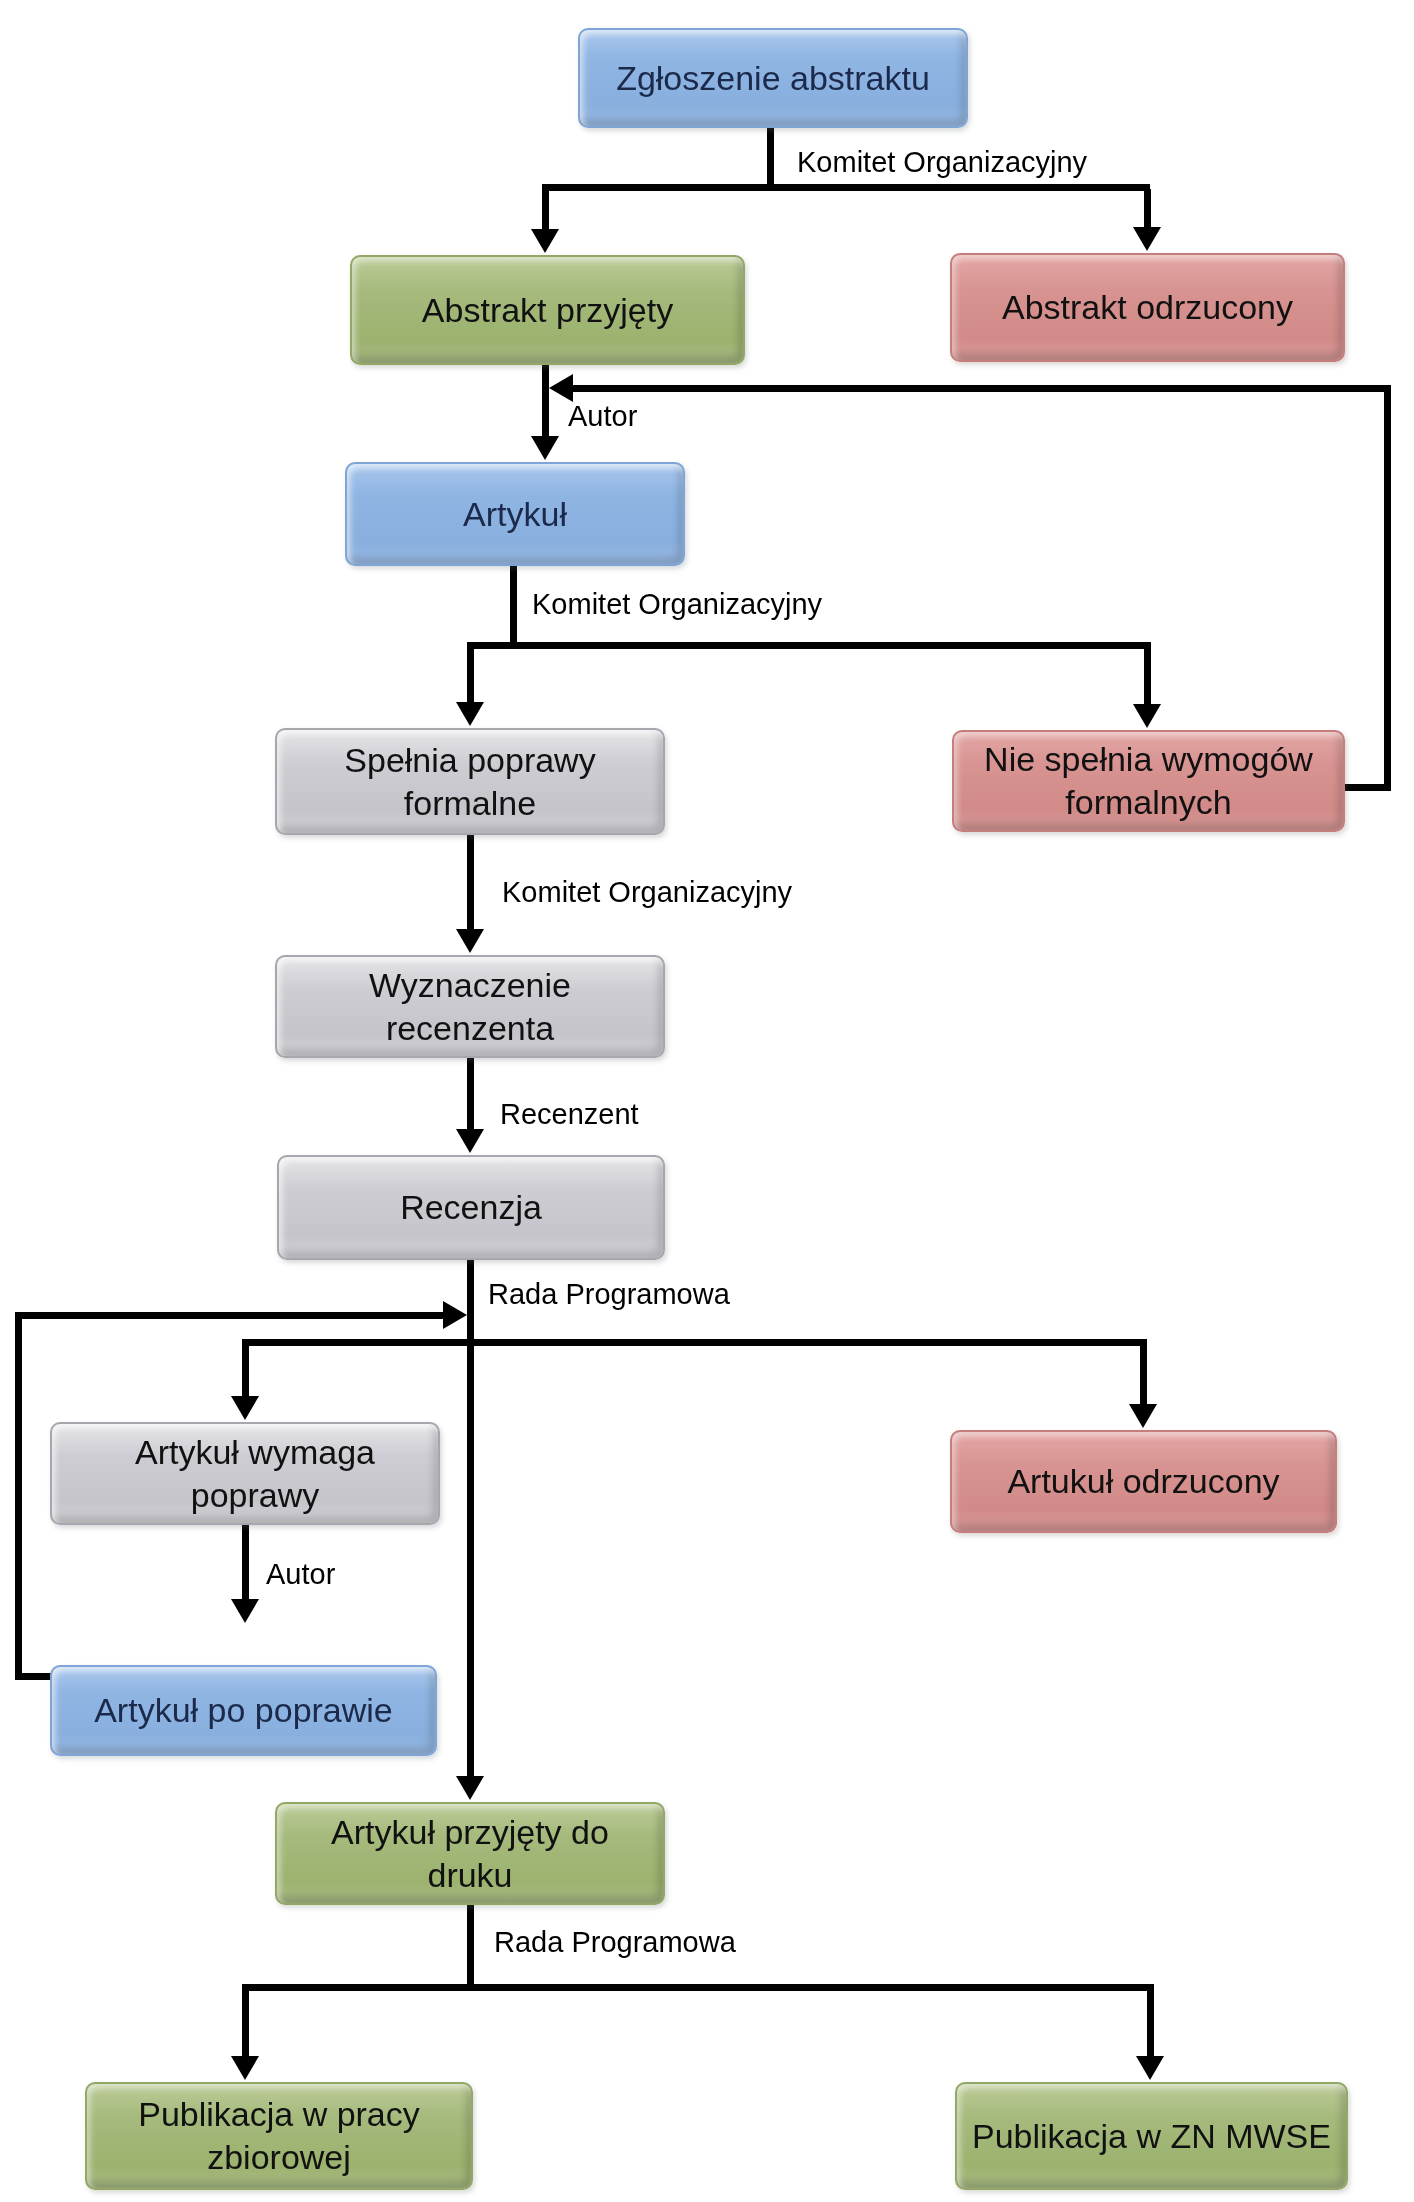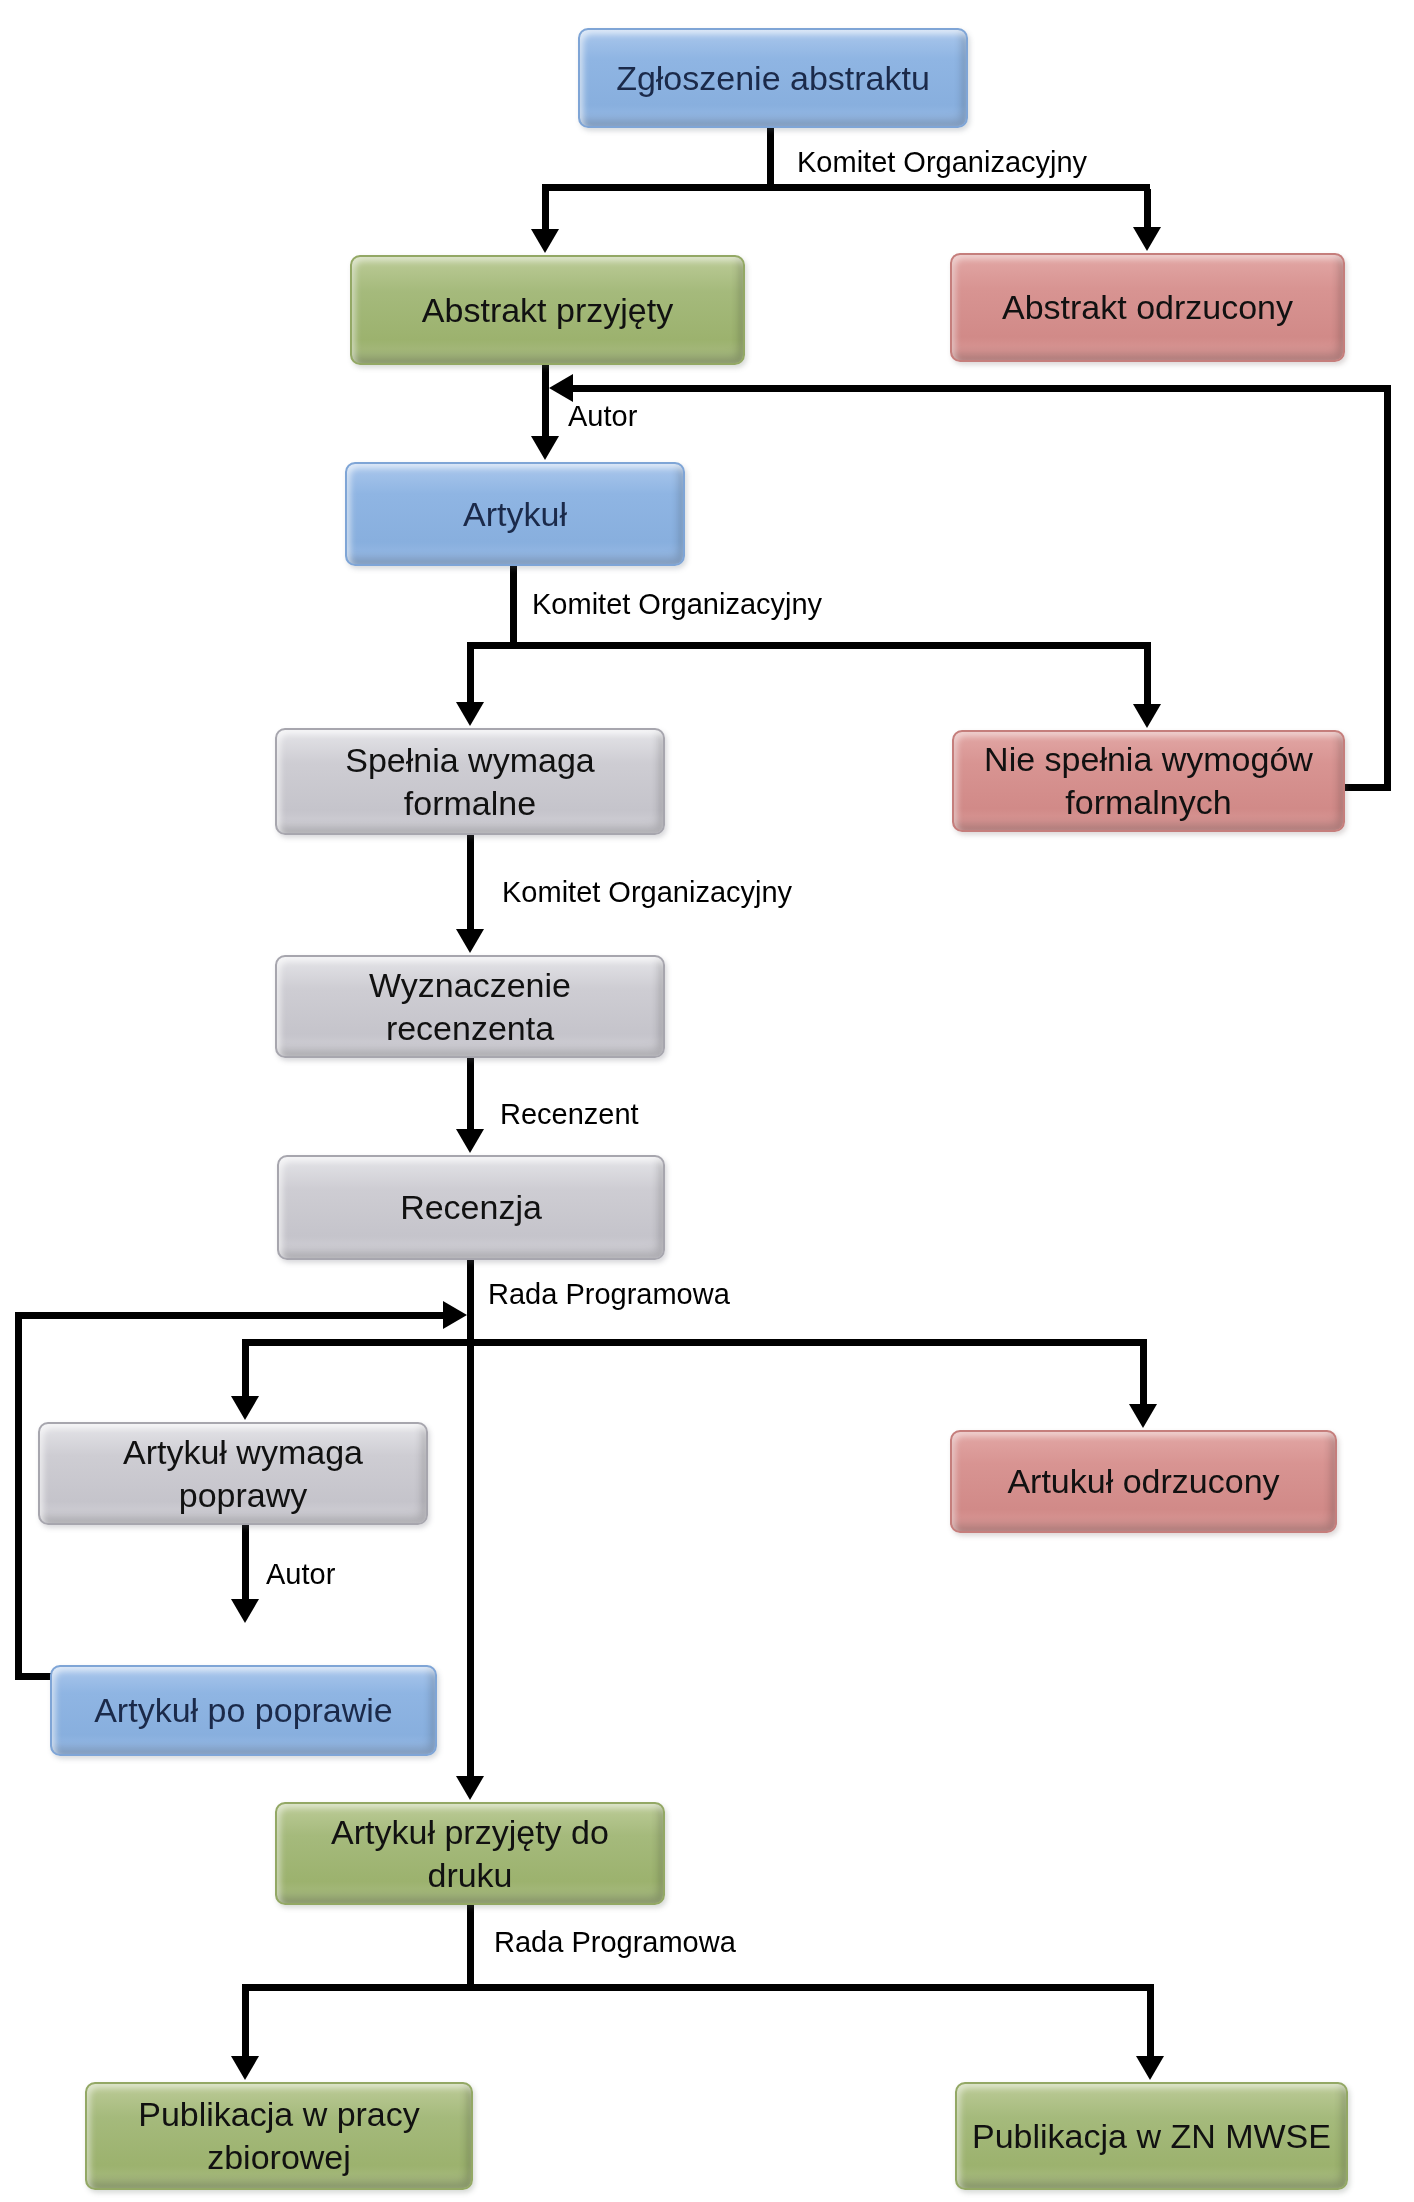--- a/index.html
+++ b/index.html
@@ -118,24 +118,24 @@
   <span class="elabel" style="left:502px;top:876px;">Komitet Organizacyjny</span>
   <span class="elabel" style="left:500px;top:1098px;">Recenzent</span>
   <span class="elabel" style="left:488px;top:1278px;">Rada Programowa</span>
   <span class="elabel" style="left:266px;top:1558px;">Autor</span>
   <span class="elabel" style="left:494px;top:1926px;">Rada Programowa</span>
 
   <div class="node blue" style="left:578px;top:28px;width:390px;height:100px;">Zgłoszenie abstraktu</div>
   <div class="node green" style="left:350px;top:255px;width:395px;height:110px;">Abstrakt przyjęty</div>
   <div class="node red" style="left:950px;top:253px;width:395px;height:109px;">Abstrakt odrzucony</div>
   <div class="node blue" style="left:345px;top:462px;width:340px;height:104px;text-align:right;">Artykuł</div>
-  <div class="node gray" style="left:275px;top:728px;width:390px;height:107px;">Spełnia wymaga formalne</div>
+  <div class="node gray" style="left:275px;top:728px;width:390px;height:107px;">Spełnia poprawy formalne</div>
   <div class="node red" style="left:952px;top:730px;width:393px;height:102px;">Nie spełnia wymogów formalnych</div>
   <div class="node gray" style="left:275px;top:955px;width:390px;height:103px;">Wyznaczenie recenzenta</div>
   <div class="node gray" style="left:277px;top:1155px;width:388px;height:105px;">Recenzja</div>
-  <div class="node gray" style="left:38px;top:1422px;width:390px;height:103px;padding-left:28px;">Artykuł wymaga poprawy</div>
+  <div class="node gray" style="left:50px;top:1422px;width:390px;height:103px;padding-left:28px;">Artykuł wymaga poprawy</div>
   <div class="node red" style="left:950px;top:1430px;width:387px;height:103px;">Artukuł odrzucony</div>
   <div class="node blue" style="left:50px;top:1625px;width:387px;height:91px;margin-top:40px;">Artykuł po poprawie</div>
   <div class="node green" style="left:275px;top:1802px;width:390px;height:103px;">Artykuł  przyjęty do druku</div>
   <div class="node green" style="left:50px;top:2082px;width:388px;height:108px;margin-left:35px;">Publikacja w pracy zbiorowej</div>
   <div class="node green" style="left:955px;top:2082px;width:393px;height:108px;">Publikacja w ZN MWSE</div>
 
 </div>
 
 </body></html>

